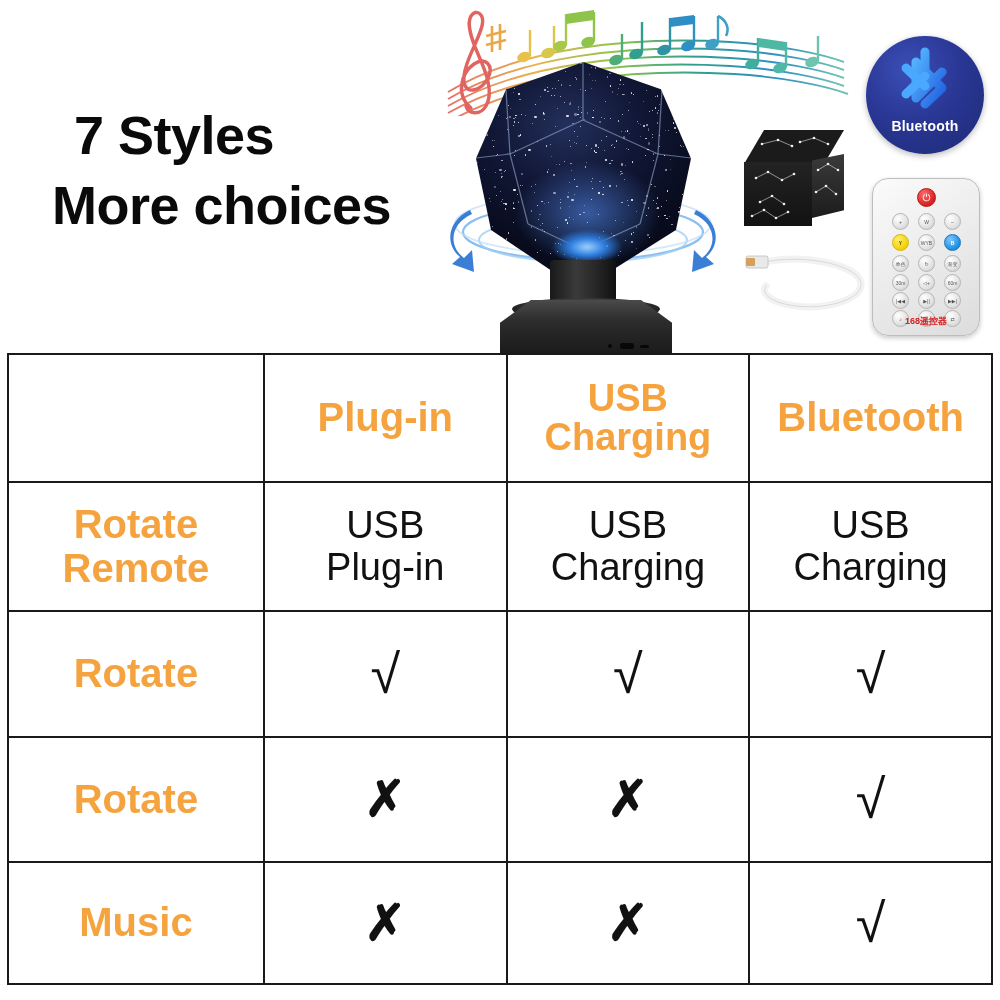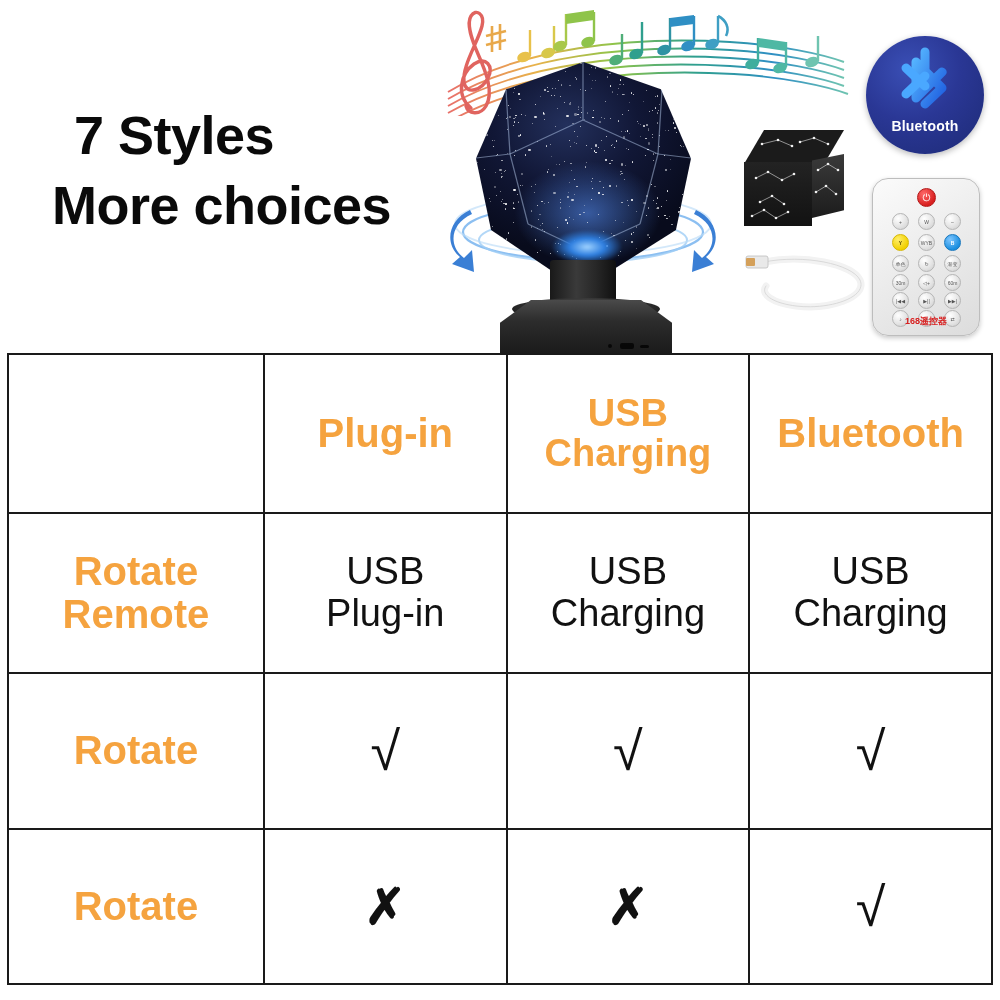--- a/index.html
+++ b/index.html
@@ -888,15 +888,29 @@
           <div class="mark-cross">✗</div>
         </td>
         <td>
           <div class="mark-cross">✗</div>
         </td>
         <td>
           <div class="mark-check">√</div>
         </td>
       </tr>
 
+      <tr class="r-music">
+        <td>
+          <div class="row-label">Music</div>
+        </td>
+        <td>
+          <div class="mark-cross">✗</div>
+        </td>
+        <td>
+          <div class="mark-cross">✗</div>
+        </td>
+        <td>
+          <div class="mark-check">√</div>
+        </td>
+      </tr>
     </tbody>
   </table>
 </div>
 
 </body></html>

